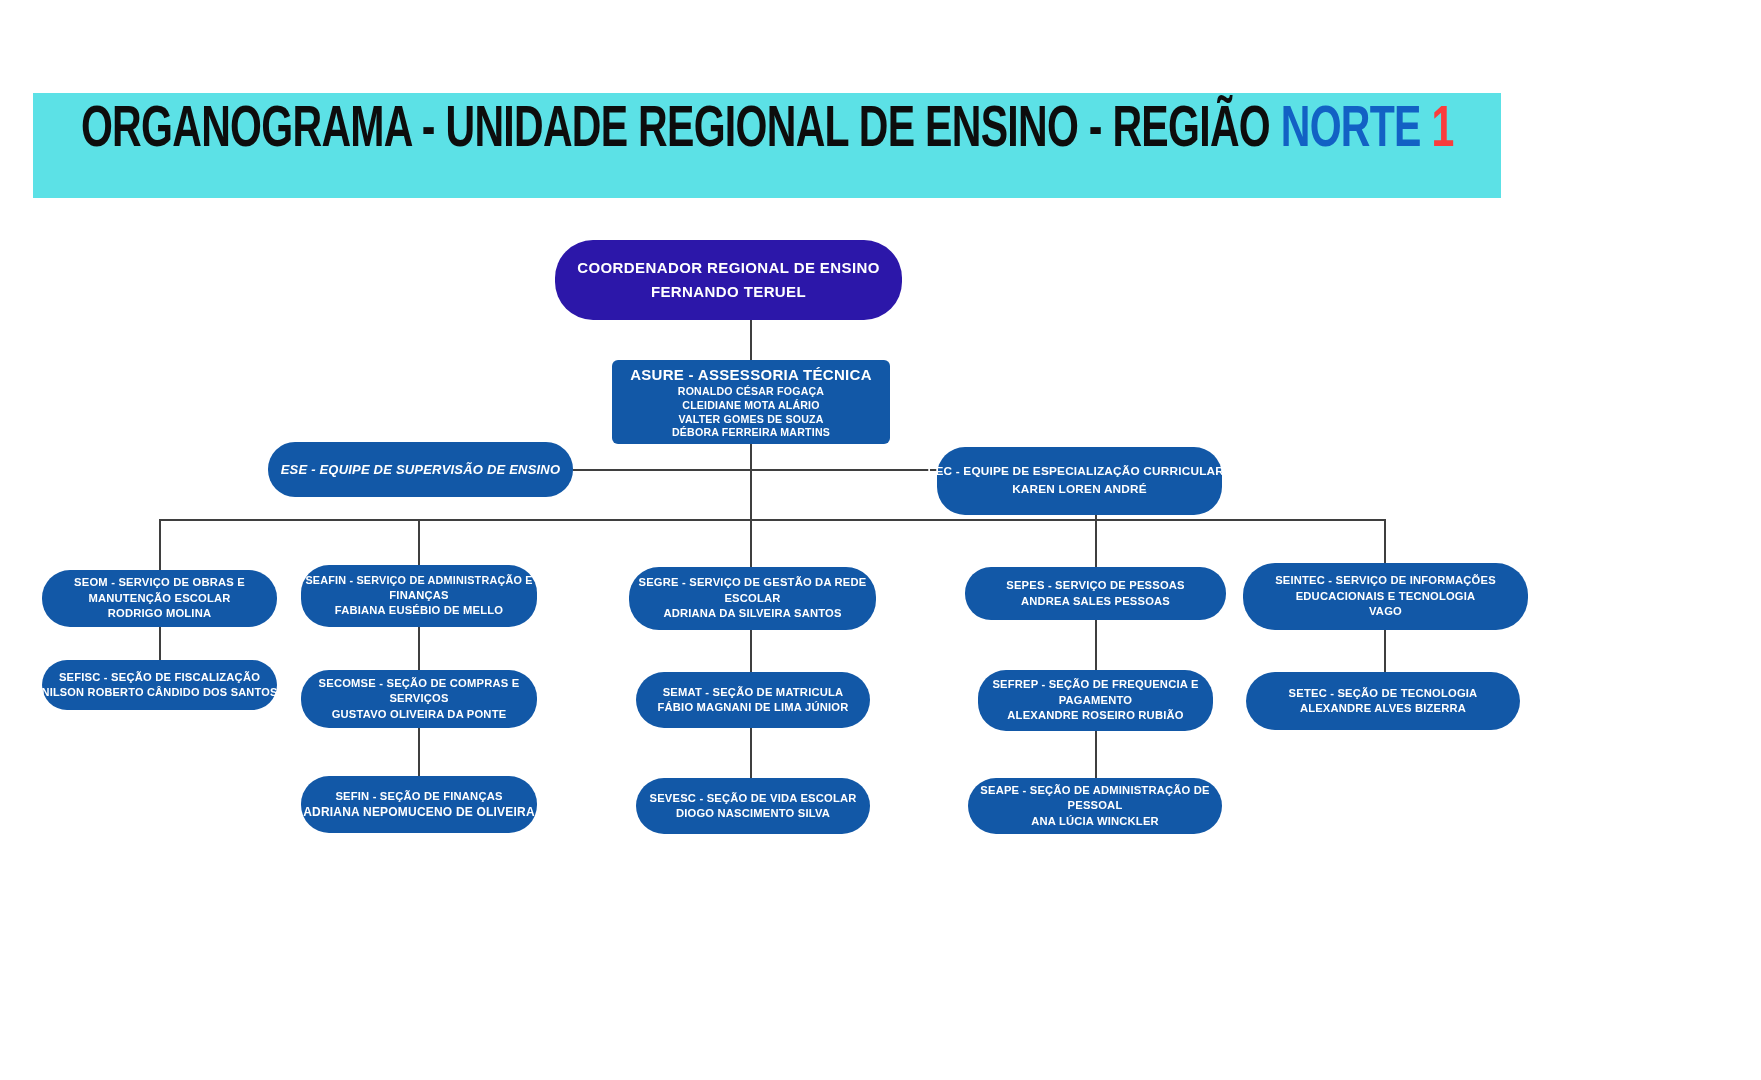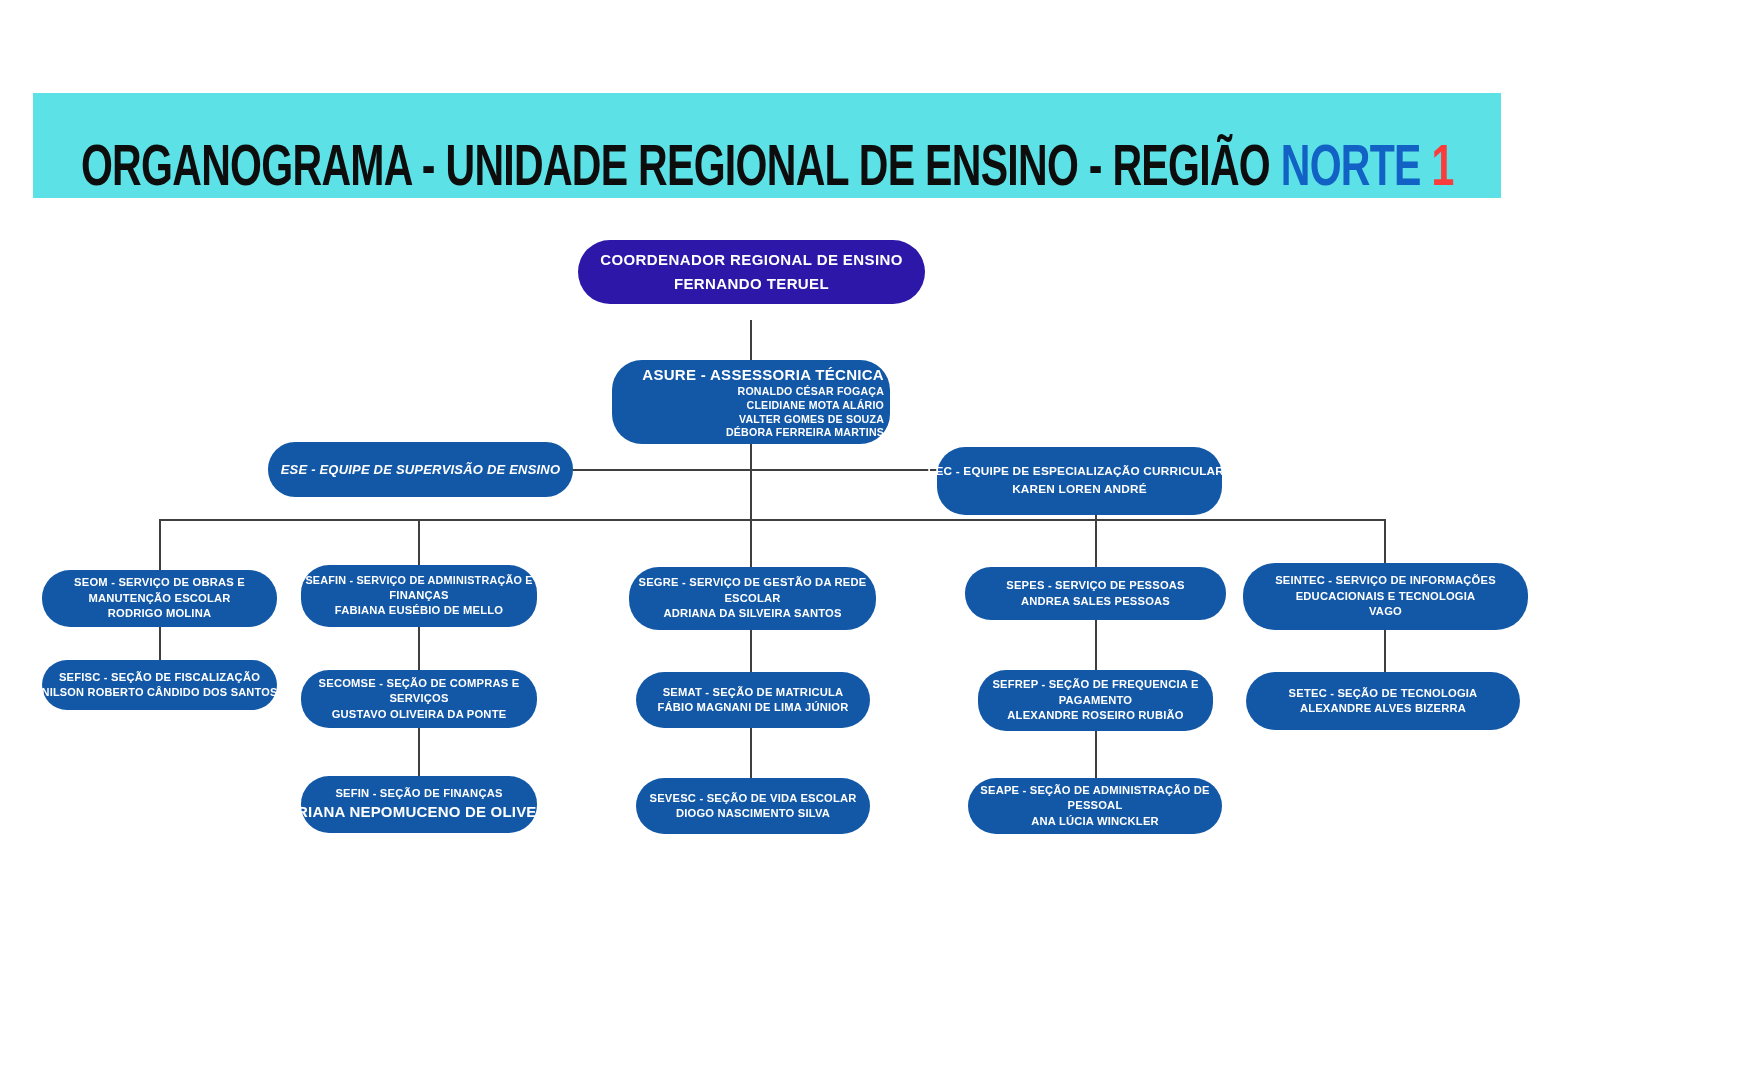--- a/index.html
+++ b/index.html
@@ -3,39 +3,39 @@
 <meta charset="utf-8">
 <style>
   html,body{margin:0;padding:0;background:#ffffff;}
   .canvas{
     position:relative;width:1761px;height:1080px;background:#ffffff;overflow:hidden;
     font-family:"Liberation Sans",sans-serif;
   }
   
   .band{
     position:absolute;left:33px;top:93px;width:1468px;height:105px;
-    background:#5ce1e6;display:flex;align-items:flex-end;justify-content:center;
+    background:#5ce1e6;display:flex;align-items:flex-start;justify-content:center;
   }
   .band .title{
     font-weight:bold;font-size:57px;color:#0d0d0d;white-space:nowrap;
     transform:scaleX(.72);transform-origin:center;letter-spacing:-1px;
   }
   .band .title .region{color:#1261c4;}
   .band .title .num{color:#fa3c3c;}
   
   .node{
     position:absolute;background:#1258a7;color:#ffffff;
     display:flex;flex-direction:column;justify-content:center;align-items:center;
     text-align:center;font-weight:bold;box-sizing:border-box;padding:4px 6px;
     border-radius:28px;
   }
   .node .ln{display:block;white-space:nowrap;font-size:11.2px;line-height:1.38;letter-spacing:.2px;}
   .node.root{background:#2c17a9;border-radius:38px;}
   .node.root .ln{font-size:15px;line-height:1.6;letter-spacing:.4px;}
-  .node.asure{border-radius:30px;align-items:flex-end;}
+  .node.asure{border-radius:6px;}
   .node.asure .ttl{display:block;font-size:15px;line-height:1.4;letter-spacing:.3px;white-space:nowrap;}
   .node.asure .mem{display:block;font-size:10.6px;line-height:1.32;letter-spacing:.2px;white-space:nowrap;}
   .node.ese{border-radius:27px;}
   .node.ese .ln{font-size:13px;}
   .node.eec{border-radius:28px;}
   .node.eec .ln{font-size:11.8px;line-height:1.5;}
   
   .cv{position:absolute;width:1.5px;background:#3f3f3f;}
   .ch{position:absolute;height:1.5px;background:#3f3f3f;}
 </style>
@@ -60,21 +60,21 @@
   <div class="cv" style="left:1384px;top:519px;height:44px;"></div>
   <div class="cv" style="left:159px;top:627px;height:50px;"></div>
   <div class="cv" style="left:418px;top:627px;height:43px;"></div>
   <div class="cv" style="left:418px;top:728px;height:48px;"></div>
   <div class="cv" style="left:750px;top:630px;height:42px;"></div>
   <div class="cv" style="left:750px;top:728px;height:50px;"></div>
   <div class="cv" style="left:1095px;top:620px;height:50px;"></div>
   <div class="cv" style="left:1095px;top:731px;height:47px;"></div>
   <div class="cv" style="left:1384px;top:630px;height:42px;"></div>
 
-  <div class="node root" style="left:578px;top:240px;width:347px;height:64px;">
+  <div class="node root" style="left:555px;top:240px;width:347px;height:80px;">
     <span class="ln">COORDENADOR REGIONAL DE ENSINO</span>
     <span class="ln">FERNANDO TERUEL</span>
   </div>
 
   <div class="node asure" style="left:612px;top:360px;width:278px;height:84px;">
     <span class="ttl">ASURE - ASSESSORIA TÉCNICA</span>
     <span class="mem">RONALDO CÉSAR FOGAÇA</span>
     <span class="mem">CLEIDIANE MOTA ALÁRIO</span>
     <span class="mem">VALTER GOMES DE SOUZA</span>
     <span class="mem">DÉBORA FERREIRA MARTINS</span>
@@ -103,21 +103,21 @@
     <span class="ln">FINANÇAS</span>
     <span class="ln">FABIANA EUSÉBIO DE MELLO</span>
   </div>
   <div class="node" style="left:301px;top:670px;width:236px;height:58px;">
     <span class="ln">SECOMSE - SEÇÃO DE COMPRAS E</span>
     <span class="ln">SERVIÇOS</span>
     <span class="ln">GUSTAVO OLIVEIRA DA PONTE</span>
   </div>
   <div class="node" style="left:301px;top:776px;width:236px;height:57px;">
     <span class="ln">SEFIN - SEÇÃO DE FINANÇAS</span>
-    <span class="ln" style="font-size:15px;">ADRIANA NEPOMUCENO DE OLIVEIRA</span>
+    <span class="ln" style="font-size:12px;">ADRIANA NEPOMUCENO DE OLIVEIRA</span>
   </div>
 
   <div class="node" style="left:629px;top:567px;width:247px;height:63px;border-radius:30px;">
     <span class="ln">SEGRE - SERVIÇO DE GESTÃO DA REDE</span>
     <span class="ln">ESCOLAR</span>
     <span class="ln">ADRIANA DA SILVEIRA SANTOS</span>
   </div>
   <div class="node" style="left:636px;top:672px;width:234px;height:56px;">
     <span class="ln">SEMAT - SEÇÃO DE MATRICULA</span>
     <span class="ln">FÁBIO MAGNANI DE LIMA JÚNIOR</span>

